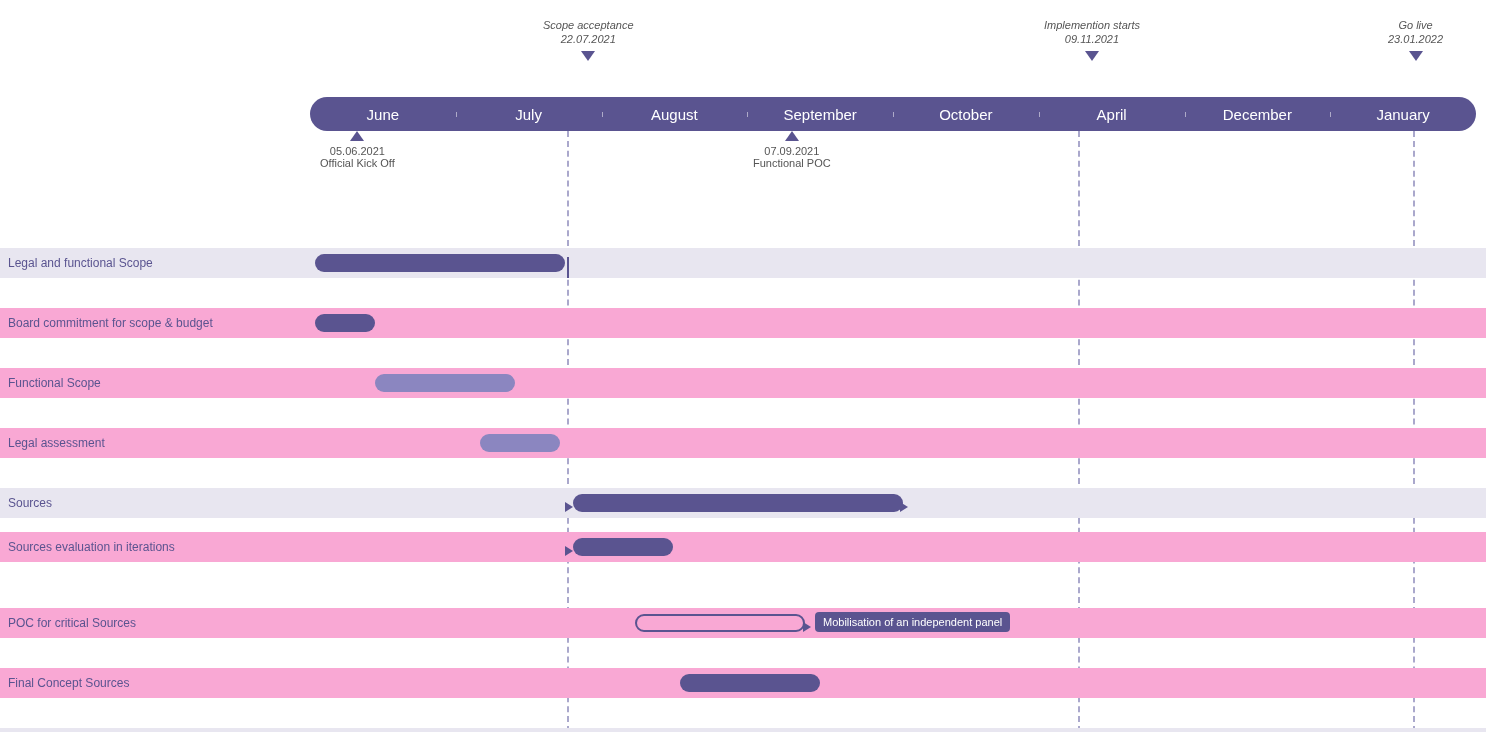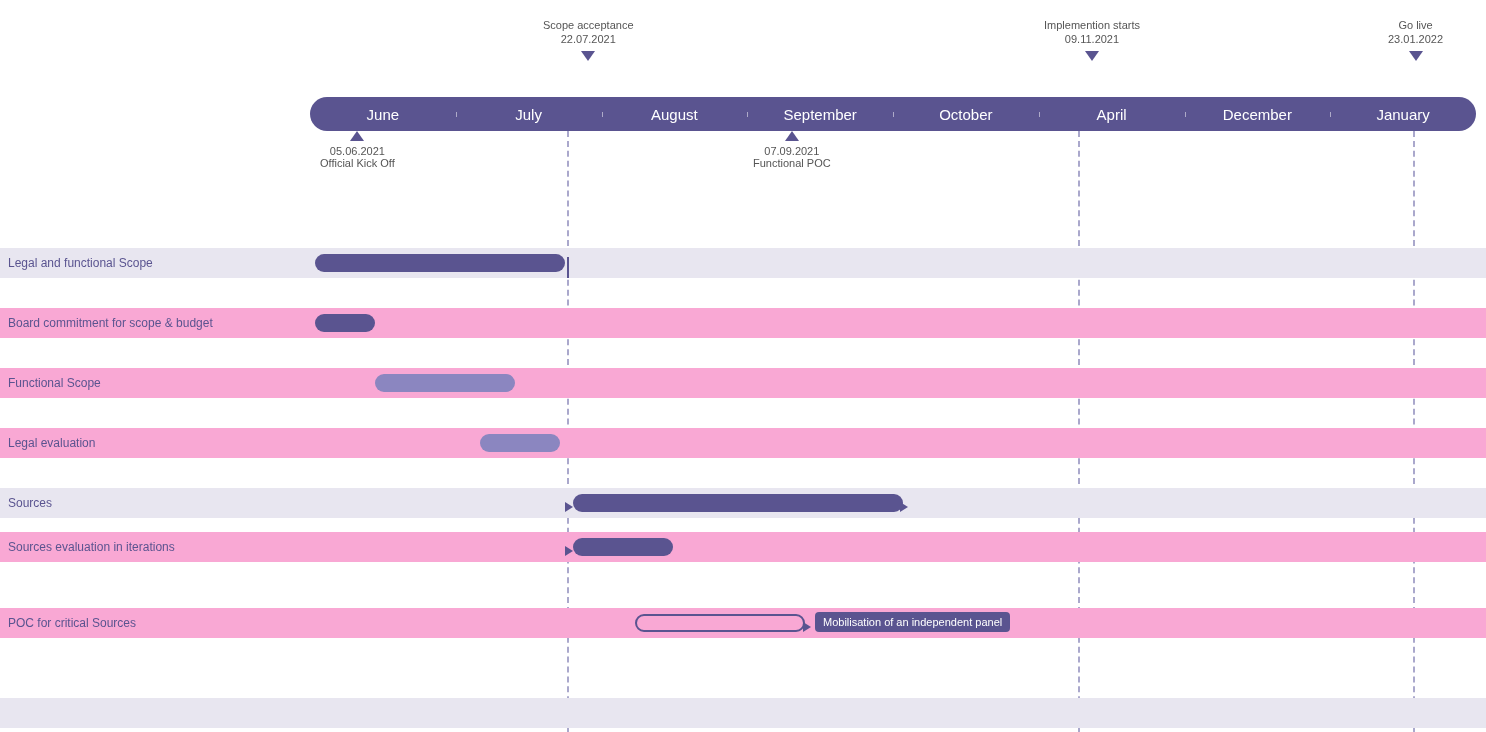--- a/index.html
+++ b/index.html
@@ -51,20 +51,21 @@
     }
 
     
     .milestone-above {
       position: absolute;
       display: flex;
       flex-direction: column;
       align-items: center;
       font-size: 11px;
       color: #555;
+      font-style: italic;
     }
 
     .milestone-above .label {
       text-align: center;
       line-height: 1.3;
     }
 
     .arrow-down {
       width: 0;
       height: 0;
@@ -217,21 +218,21 @@
       <span class="row-label">Board commitment for scope &amp; budget</span>
       <div class="gantt-bar bar-dark" style="left: 315px; width: 60px;"></div>
     </div>
 
     <div class="gantt-row sub-row" style="top:60px;">
       <span class="row-label">Functional Scope</span>
       <div class="gantt-bar bar-medium" style="left: 375px; width: 140px;"></div>
     </div>
 
     <div class="gantt-row sub-row" style="top:90px;">
-      <span class="row-label">Legal evaluation</span>
+      <span class="row-label">Legal assessment</span>
       <div class="gantt-bar bar-medium" style="left: 480px; width: 80px;"></div>
     </div>
 
     <div class="gantt-row section-header" style="top:120px;">
       <span class="row-label">Sources</span>
 
       <div style="position:absolute; left:565px; top:14px; width:8px; height:0; border-top:5px solid transparent; border-bottom:5px solid transparent; border-left:8px solid #5a5490;"></div>
 
       <div class="gantt-bar bar-dark" style="left: 573px; width: 330px;"></div>
 
@@ -246,20 +247,24 @@
 
     <div class="gantt-row sub-row" style="top:180px;">
       <span class="row-label">POC for critical Sources</span>
 
       <div style="position:absolute; left:635px; top:6px; width:170px; height:18px; border:2px solid #5a5490; border-radius:9px;"></div>
       <div style="position:absolute; left:803px; top:14px; width:8px; height:0; border-top:5px solid transparent; border-bottom:5px solid transparent; border-left:8px solid #5a5490;"></div>
 
       <div class="tooltip-box" style="left:815px; top:4px;">Mobilisation of an independent panel</div>
     </div>
 
+    <div class="gantt-row sub-row" style="top:210px;">
+      <span class="row-label">Final Concept Sources</span>
+      <div class="gantt-bar bar-dark" style="left: 680px; width: 140px;"></div>
+    </div>
 
     <div class="gantt-row section-header" style="top:240px;">
       
       
       
     </div>
 
   </div>
 
 </div>

